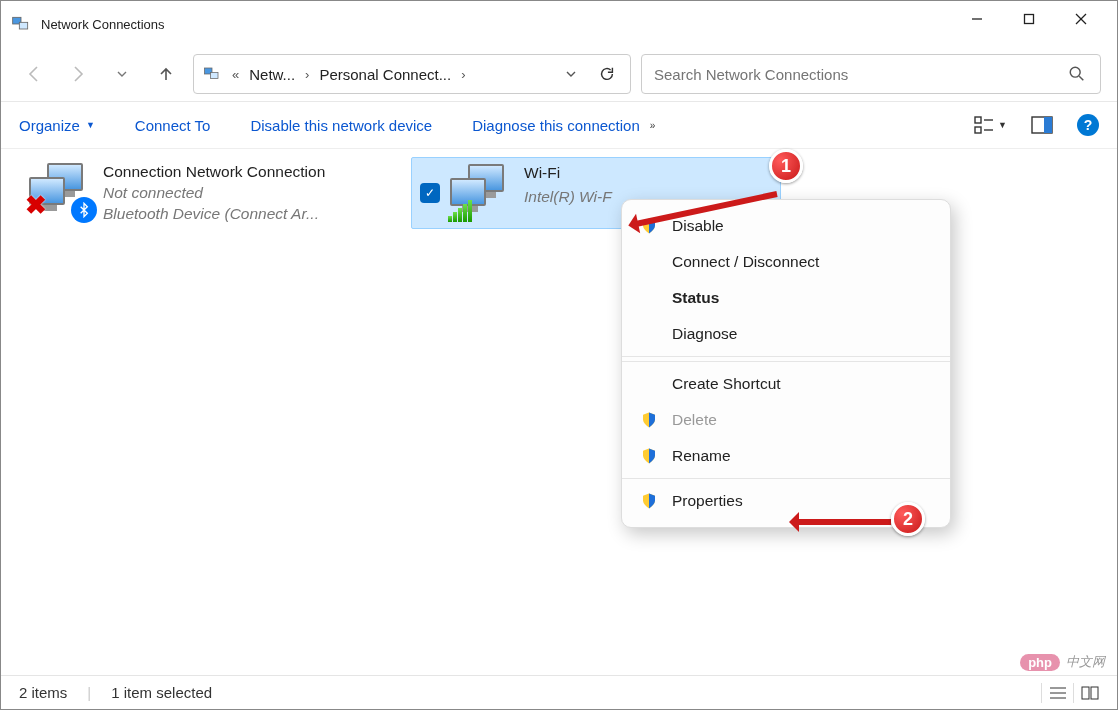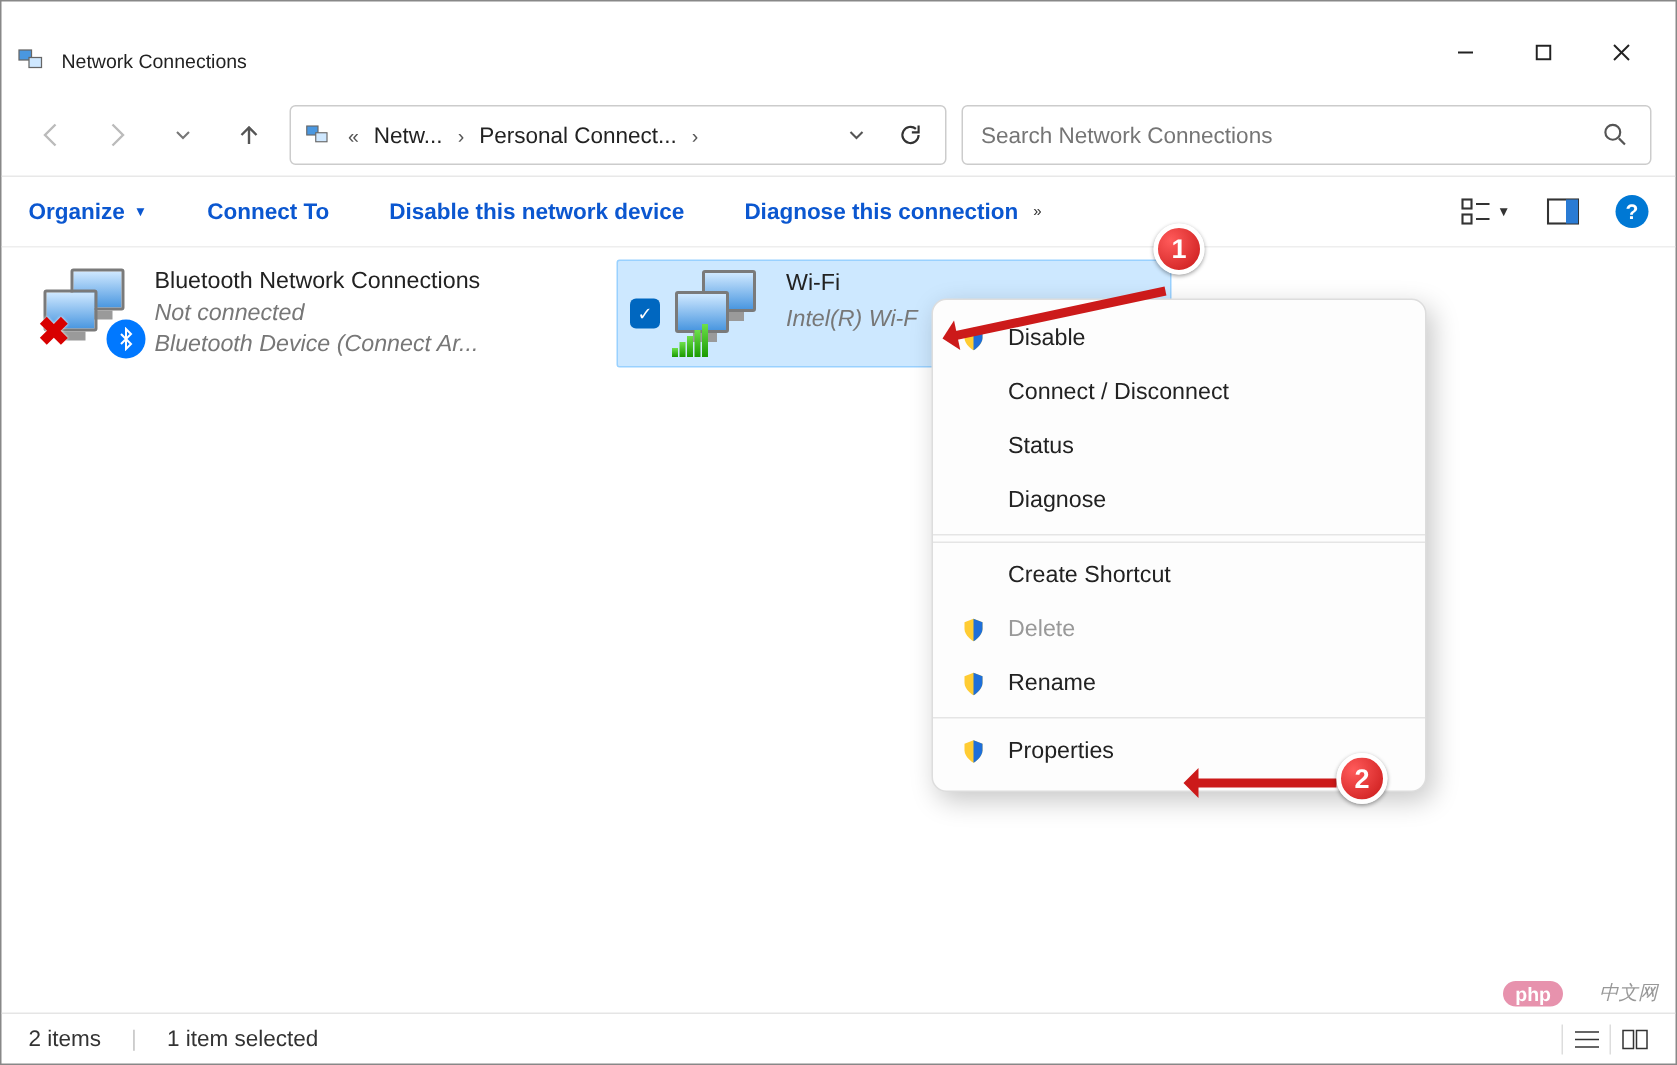--- a/index.html
+++ b/index.html
@@ -1,19 +1,19 @@
 <!DOCTYPE html>
 <html><head>
 <meta charset="utf-8">
 <style>
   * { box-sizing: border-box; margin: 0; padding: 0; font-family: "Segoe UI", Arial, sans-serif; }
   body { width: 1118px; height: 710px; background: #fff; border: 1px solid #888; overflow: hidden; position: relative; font-size: 14px; }
 
   
-  .titlebar { height: 46px; display: flex; align-items: center; padding: 0 10px; margin-top: 16px; }
+  .titlebar { height: 46px; display: flex; align-items: center; padding: 0 10px; }
   .titlebar .app-icon { width: 20px; height: 20px; margin-right: 10px; display:flex; align-items:center; justify-content:center;}
   .titlebar .title { font-size: 13px; color: #222; flex: 1; }
   .win-controls { display: flex; gap: 0; height: 100%; align-items:flex-start; }
   .win-btn { width: 52px; height: 36px; display: flex; align-items: center; justify-content: center; font-size: 14px; }
   .win-btn svg { width:14px; height:14px; }
 
   
   .navrow { height: 54px; display: flex; align-items: center; padding: 0 16px; gap: 10px; }
   .nav-btn { width: 34px; height: 34px; display:flex; align-items:center; justify-content:center; color:#666; }
   .nav-btn.disabled { color:#bbb; }
@@ -21,21 +21,21 @@
   .addressbar .addr-icon { width:20px; height:20px; display:flex; align-items:center; justify-content:center; font-size:16px;}
   .addressbar .chevron { color:#555; font-size:13px; padding: 0 4px;}
   .addressbar .spacer { flex:1; }
   .addressbar .addr-drop, .addressbar .addr-refresh { width:30px; display:flex; justify-content:center; color:#444;}
   .searchbox { width: 460px; height: 40px; border: 1px solid #ccc; border-radius:4px; display:flex; align-items:center; padding: 0 12px; color:#888; }
   .searchbox input { border:none; outline:none; flex:1; font-size:15px; color:#555; background:transparent; }
   .searchbox .search-ico { color:#555; width:20px;}
 
   
   .cmdbar { height: 48px; border-top:1px solid #e8e8e8; border-bottom:1px solid #eee; display:flex; align-items:center; padding: 0 18px; gap: 40px; color:#0b57d0; font-size:15px; }
-  .cmdbar .cmd { display:flex; align-items:center; gap:6px;font-weight:bold;}
+  .cmdbar .cmd { display:flex; align-items:center; gap:6px;}
   .cmdbar .cmd .drop-caret { font-size:9px; color:#0b57d0;}
   .cmdbar .grow { flex:1; }
   .cmdbar .overflow-caret { color:#333; font-size:10px; margin-left:-30px;}
   .viewopts { display:flex; align-items:center; gap:24px; color:#333; }
   .viewopts .layout-icon { display:flex; align-items:center; gap:4px;}
   .viewopts .help-icon { width:22px; height:22px; border-radius:50%; background:#0078d4; color:#fff; font-weight:bold; display:flex; align-items:center; justify-content:center; font-size:14px;}
 
   
   .content { position:relative; padding: 8px 20px; height: calc(100% - 46px - 54px - 48px - 34px); }
   .items { display:flex; gap: 20px; }
@@ -53,21 +53,21 @@
   .overlay-bars { position:absolute; bottom:0; left:-2px; display:flex; align-items:flex-end; gap:1px;}
   .overlay-bars span { width:4px; background:linear-gradient(#6de04a,#1a9a00);}
   .overlay-bars span:nth-child(1){height:6px;} .overlay-bars span:nth-child(2){height:10px;} .overlay-bars span:nth-child(3){height:14px;} .overlay-bars span:nth-child(4){height:18px;} .overlay-bars span:nth-child(5){height:22px;}
 
   .item .meta { display:flex; flex-direction:column; gap:3px; font-size:15.5px; color:#222;}
   .item .meta .line2, .item .meta .line3 { color:#777;font-style:italic; }
 
   
   .ctxmenu { position:absolute; top: 198px; left: 620px; width: 330px; background:#fdfdfd; border:1px solid #ddd; border-radius:10px; box-shadow: 4px 6px 18px rgba(0,0,0,.22); padding: 8px 0; }
   .ctxmenu .row { display:flex; align-items:center; height:36px; padding: 0 18px; gap: 14px; font-size:15.5px; color:#222;}
-  .ctxmenu .row.bold { font-weight:400;text-align:center;}
+  .ctxmenu .row.bold { font-weight:700;text-align:center;}
   .ctxmenu .row.disabled { color:#999;}
   .ctxmenu hr { border:none; border-top:1px solid #e5e5e5; margin:4px 0;}
   .shield { width:18px; height:18px; display:flex; align-items:center; justify-content:center;}
   .shield svg { width:18px; height:18px;}
   .row .icospace { width:18px;}
 
   
   .badge { position:absolute; width:34px; height:34px; border-radius:50%; background:radial-gradient(circle at 30% 30%, #ff5a5a, #c81818); border:3px solid #fff; box-shadow:0 1px 3px rgba(0,0,0,.4); color:#fff; font-weight:bold; font-size:18px; display:flex; align-items:center; justify-content:center;}
   .badge1 { top: 148px; left: 768px; z-index:5;}
   .badge2 { top: 501px; left: 890px; z-index:5;}
@@ -76,21 +76,21 @@
   .arrow1 { top:190px; left:628px; width:148px; transform: rotate(-12deg); transform-origin:right center; z-index:4;}
   .arrow2 { top:518px; left:792px; width:98px; z-index:4;}
 
   
   .statusbar { position:absolute; bottom:0; left:0; right:0; height:34px; border-top:1px solid #e5e5e5; display:flex; align-items:center; padding:0 18px; font-size:15px; color:#333; gap:20px;}
   .statusbar .sep { color:#ccc;}
   .statusbar .grow { flex:1;}
   .statusbar .view-toggle { display:flex; gap:6px;}
   .statusbar .vt-btn { width:26px; height:20px; display:flex; align-items:center; justify-content:center; border-left:1px solid #ddd; padding-left:6px;}
 
-  .watermark { position:absolute; right:12px; bottom:38px; display:flex; align-items:center; gap:24px; opacity:.6; font-size:13px; color:#555; font-style:italic;}
+  .watermark { position:absolute; right:12px; bottom:38px; display:flex; align-items:center; gap:6px; opacity:.6; font-size:13px; color:#555; font-style:italic;}
   .watermark .bubble { background:#d84a78; color:#fff; padding:1px 8px; border-radius:10px; font-style:normal; font-weight:600;}
 
   svg { display:block; }
 </style>
 </head>
 <body>
 
 <div class="titlebar">
   <div class="app-icon">
     <svg viewBox="0 0 24 24">
@@ -223,21 +223,21 @@
             <div class="mon mon2"></div>
           </div>
         <div class="overlay-x">✖</div>
         <div class="overlay-bt">
           <svg viewBox="0 0 24 24" width="16" height="16">
               <path d="M7 7l10 10-5 5V2l5 5L7 17" fill="none" stroke="#fff" stroke-width="2"></path>
             </svg>
         </div>
       </div>
       <div class="meta">
-        <div>Bluetooth Network Connections</div>
+        <div>Connection Network Connection</div>
         <div class="line2">Not connected</div>
         <div class="line3">Bluetooth Device (Connect Ar...</div>
       </div>
     </div>
 
     <div class="item selected">
       <div class="chk">✓</div>
       <div class="netico">
         <div class="monitor-pair">
             <div class="mon mon1"></div>

